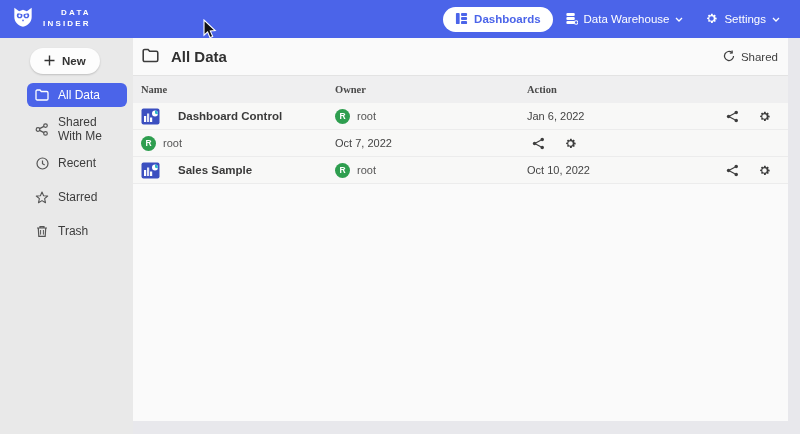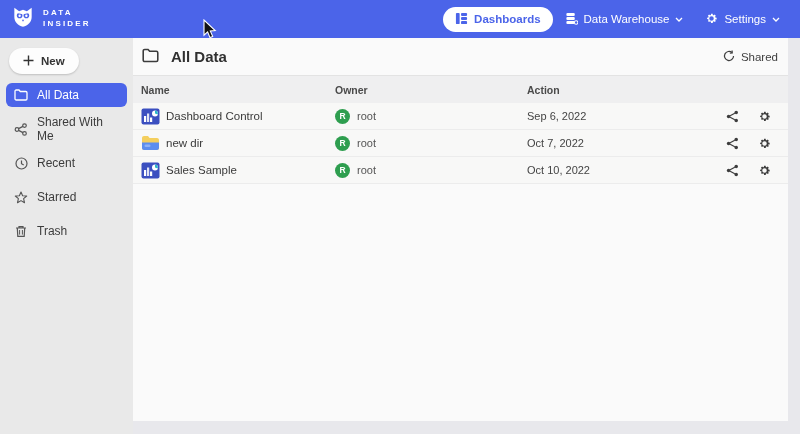--- a/index.html
+++ b/index.html
@@ -3,33 +3,33 @@
 <meta charset="utf-8">
 <style>
   * { margin:0; padding:0; box-sizing:border-box; }
   html,body { width:800px; height:434px; overflow:hidden; }
   body { font-family:"Liberation Sans", sans-serif; background:#e8e8ec; }
   .screen { position:relative; width:800px; height:434px; background:#e8e8ec; }
 
   
   .navbar { position:absolute; top:0; left:0; width:800px; height:38px;
     background:#4b64e9; display:flex; align-items:center; padding:0 10px; }
-  .brand { display:flex; align-items:center; gap:7px; }
+  .brand { display:flex; align-items:center; gap:7px;text-align:right; }
   .brand-text { color:#fff; font-size:8px; font-weight:bold; letter-spacing:2.2px; line-height:1.35; }
   .nav-right { margin-left:auto; display:flex; align-items:center; gap:2px; }
   .nav-pill { display:flex; align-items:center; gap:6px; background:#fff; color:#4b64e9;
     border:none; border-radius:14px; height:25px; padding:0 12px; font-size:11.5px; font-weight:bold;
     font-family:"Liberation Sans", sans-serif; cursor:pointer; }
   .nav-link { display:flex; align-items:center; gap:6px; color:#fff; font-size:11.5px;
     font-weight:500; padding:0 10px; height:25px; cursor:pointer; background:transparent; border:none;
     font-family:"Liberation Sans", sans-serif;justify-content:flex-end; }
   .chev { width:8px; height:5px; }
 
   
-  .sidebar { position:absolute; top:38px; left:0; width:133px; height:396px; background:#e9e9e9; }
+  .sidebar { position:absolute; top:38px; left:0; width:133px; height:396px; background:#e9e9e9;padding-left:21px; }
   .new-btn { display:flex; align-items:center; gap:7px; background:#fdfdfd; border:none;
     border-radius:13px; height:26px; padding:0 14px; margin:10px 0 0 9px; font-size:11.5px;
     font-weight:bold; color:#333; box-shadow:0 1px 2px rgba(0,0,0,.18); cursor:pointer;
     font-family:"Liberation Sans", sans-serif; }
   .side-list { margin-top:9px; display:flex; flex-direction:column; }
   .side-item { display:flex; align-items:center; gap:9px; height:24px; margin:0 6px 0 6px;
     padding:0 8px; border-radius:6px; font-size:12px; color:#3c3c3c; font-weight:500; cursor:pointer; }
   .side-item .sicon { width:14px; height:14px; display:flex; align-items:center; justify-content:center; }
   .side-item.selected { background:#4b64e9; color:#fff; }
   .side-item.selected svg * { stroke:#fff !important; fill:none; }
@@ -38,26 +38,26 @@
   
   .card { position:absolute; top:38px; left:133px; width:655px; height:383px; background:#fafafa; }
   .card-head { height:38px; display:flex; align-items:center; padding:0 10px 0 9px;
     border-bottom:1px solid #e3e3e3; }
   .card-title { display:flex; align-items:center; gap:12px; font-size:15px; font-weight:bold; color:#303030; }
   .refresh { margin-left:auto; display:flex; align-items:center; gap:6px; background:transparent;
     border:none; font-size:11.5px; color:#3f3f3f; cursor:pointer; font-family:"Liberation Sans", sans-serif; }
 
   .tbl-header { height:27px; background:#efeff0; display:grid;
     grid-template-columns:194px 192px 194px 1fr; align-items:center; padding:0 0 0 8px;
-    font-size:10.5px; font-weight:bold; color:#4a4a4a; }
+    font-size:10.5px; font-weight:bold; color:#4a4a4a;font-family:Liberation Serif, serif; }
   .tbl-body { }
   .tbl-row { height:27px; display:grid; grid-template-columns:194px 192px 194px 1fr;
     align-items:center; padding:0 0 0 8px; background:#f8f8f7; border-bottom:1px solid #ececec;
     cursor:pointer; }
-  .cell-name { display:flex; align-items:center; gap:6px; font-size:11.5px; font-weight:normal; color:#3a3a3a; }
+  .cell-name { display:flex; align-items:center; gap:18px; font-size:11.5px; font-weight:bold; color:#3a3a3a; }
   .cell-owner { display:flex; align-items:center; gap:7px; font-size:11px; color:#555; }
   .avatar { width:15px; height:15px; border-radius:50%; background:#2e9e4f; color:#fff;
     font-size:8.5px; font-weight:bold; display:flex; align-items:center; justify-content:center; }
   .cell-date { font-size:11px; color:#444; }
   .cell-actions { display:flex; align-items:center; gap:15px; padding-left:3px; }
   .act-btn { background:transparent; border:none; cursor:pointer; display:flex; align-items:center; padding:2px; }
 
   .file-icon { width:19px; height:17px; position:relative; flex:0 0 19px; }
   .file-icon svg { position:absolute; top:0; left:0; display:none; }
   .file-icon.dashboard svg.dash-svg { display:block; }
@@ -237,52 +237,41 @@
           </svg>
 
         </span>
         <span>Dashboard Control</span>
       </div>
       <div class="cell-owner">
         <span class="avatar">R</span>
         <span>root</span>
       </div>
       <div class="cell-date">
-        <span>Sep 6, 2022</span>
+        <span>Jan 6, 2022</span>
       </div>
       <div class="cell-actions">
         <button class="act-btn">
           <svg width="13" height="13" viewBox="0 0 14 14">
             <circle cx="2.8" cy="7" r="1.9" fill="#3d3d3d"></circle>
             <circle cx="11" cy="2.6" r="1.9" fill="#3d3d3d"></circle>
             <circle cx="11" cy="11.4" r="1.9" fill="#3d3d3d"></circle>
             <path d="M4.4 6.2 L9.5 3.4 M4.4 7.8 L9.5 10.6" stroke="#3d3d3d" stroke-width="1.3"></path>
           </svg>
         </button>
         <button class="act-btn">
           <svg width="13" height="13" viewBox="0 0 16 16">
             <path fill="#3d3d3d" d="M8 5.2a2.8 2.8 0 1 0 0 5.6 2.8 2.8 0 0 0 0-5.6zm6.4 3.9l-1.5-.3a4.9 4.9 0 0 1-.4 1l.9 1.2-1.4 1.4-1.2-.9c-.3.2-.7.3-1 .4l-.3 1.5H7.5l-.3-1.5c-.3-.1-.7-.2-1-.4l-1.2.9-1.4-1.4.9-1.2c-.2-.3-.3-.7-.4-1l-1.5-.3V7.1l1.5-.3c.1-.3.2-.7.4-1l-.9-1.2 1.4-1.4 1.2.9c.3-.2.7-.3 1-.4l.3-1.5h1.9l.3 1.5c.3.1.7.2 1 .4l1.2-.9 1.4 1.4-.9 1.2c.2.3.3.7.4 1l1.5.3z"></path>
             <circle cx="8" cy="8" r="1.6" fill="#f8f8f7"></circle>
           </svg>
         </button>
       </div>
     </div>
 
     <div class="tbl-row">
-      <div class="cell-name">
-        <span class="file-icon folder">
-
-          <svg class="folder-svg" width="19" height="16" viewBox="0 0 19 16">
-            <path d="M1 3 C1 1.9 1.9 1 3 1 L7 1 L8.6 3 L16 3 C17.1 3 18 3.9 18 5 L18 13 C18 14.1 17.1 15 16 15 L3 15 C1.9 15 1 14.1 1 13 Z" fill="#f4cf5e"></path>
-            <path d="M1 7.5 L18 7.5 L18 13 C18 14.1 17.1 15 16 15 L3 15 C1.9 15 1 14.1 1 13 Z" fill="#5b8def"></path>
-            <rect x="3.5" y="9.5" width="6" height="2.6" rx="1.3" fill="#8db1f5"></rect>
-          </svg>
-        </span>
-        <span>new dir</span>
-      </div>
       <div class="cell-owner">
         <span class="avatar">R</span>
         <span>root</span>
       </div>
       <div class="cell-date">
         <span>Oct 7, 2022</span>
       </div>
       <div class="cell-actions">
         <button class="act-btn">
           <svg width="13" height="13" viewBox="0 0 14 14">

